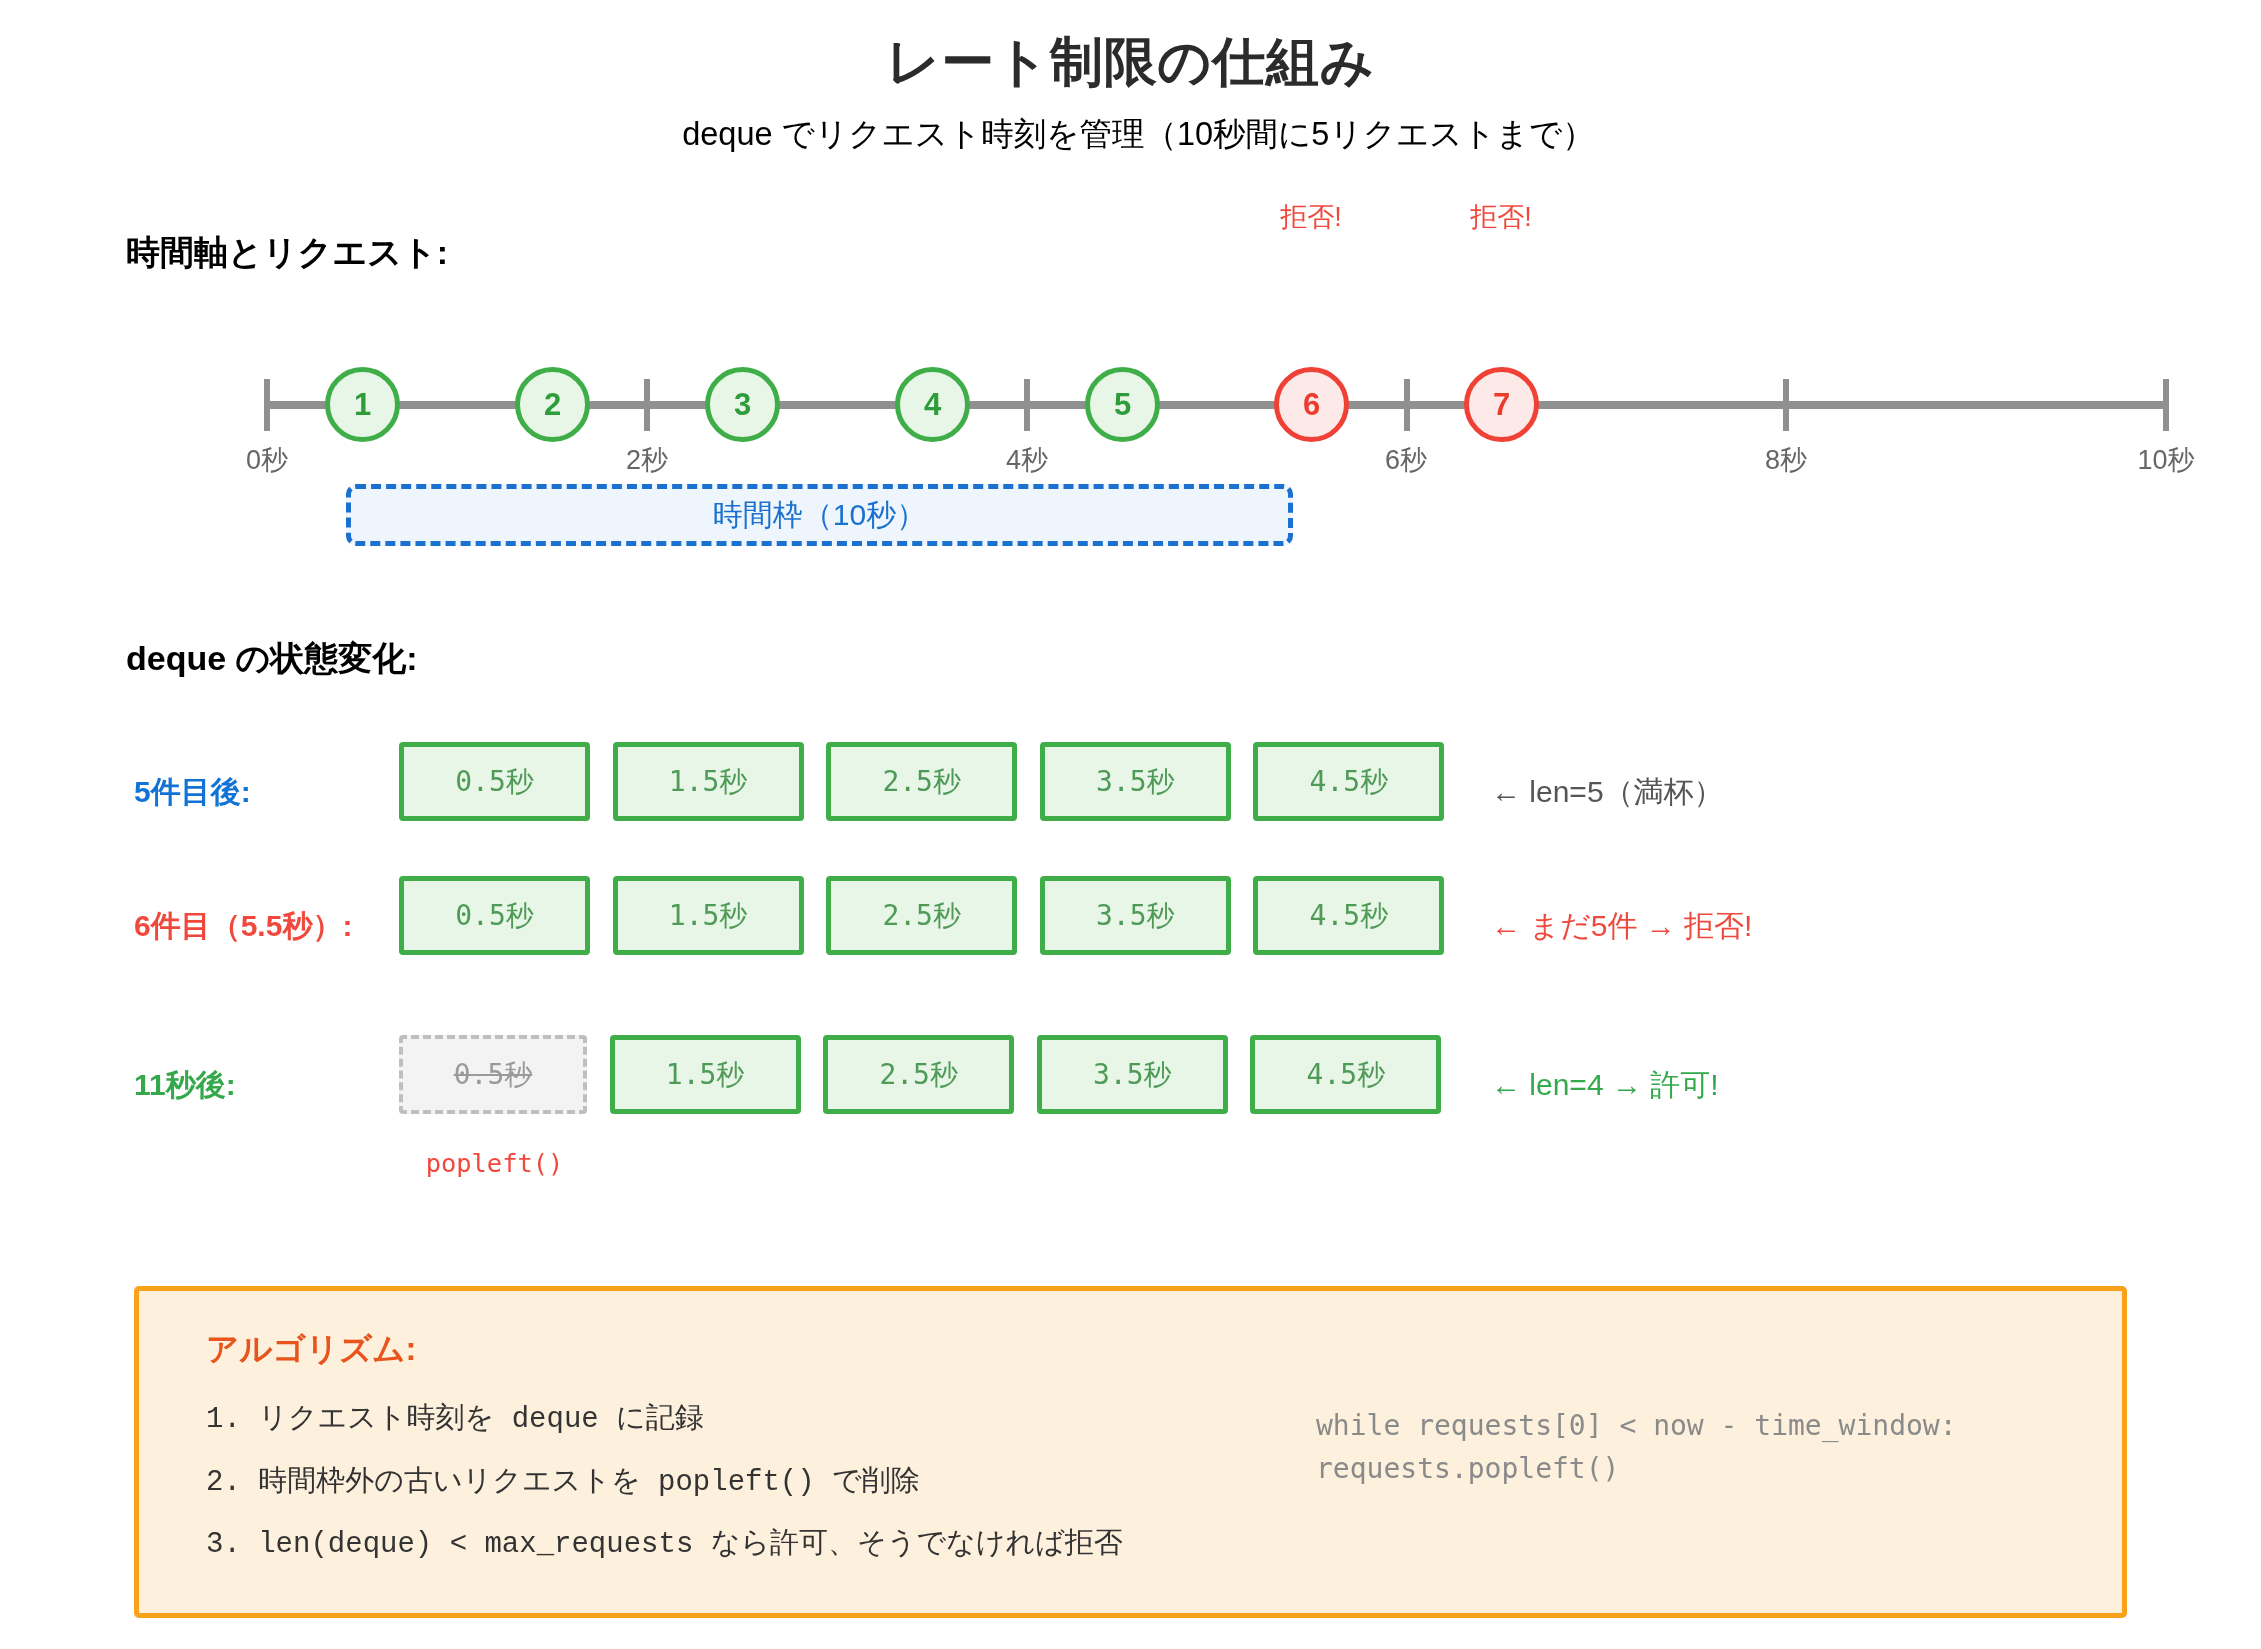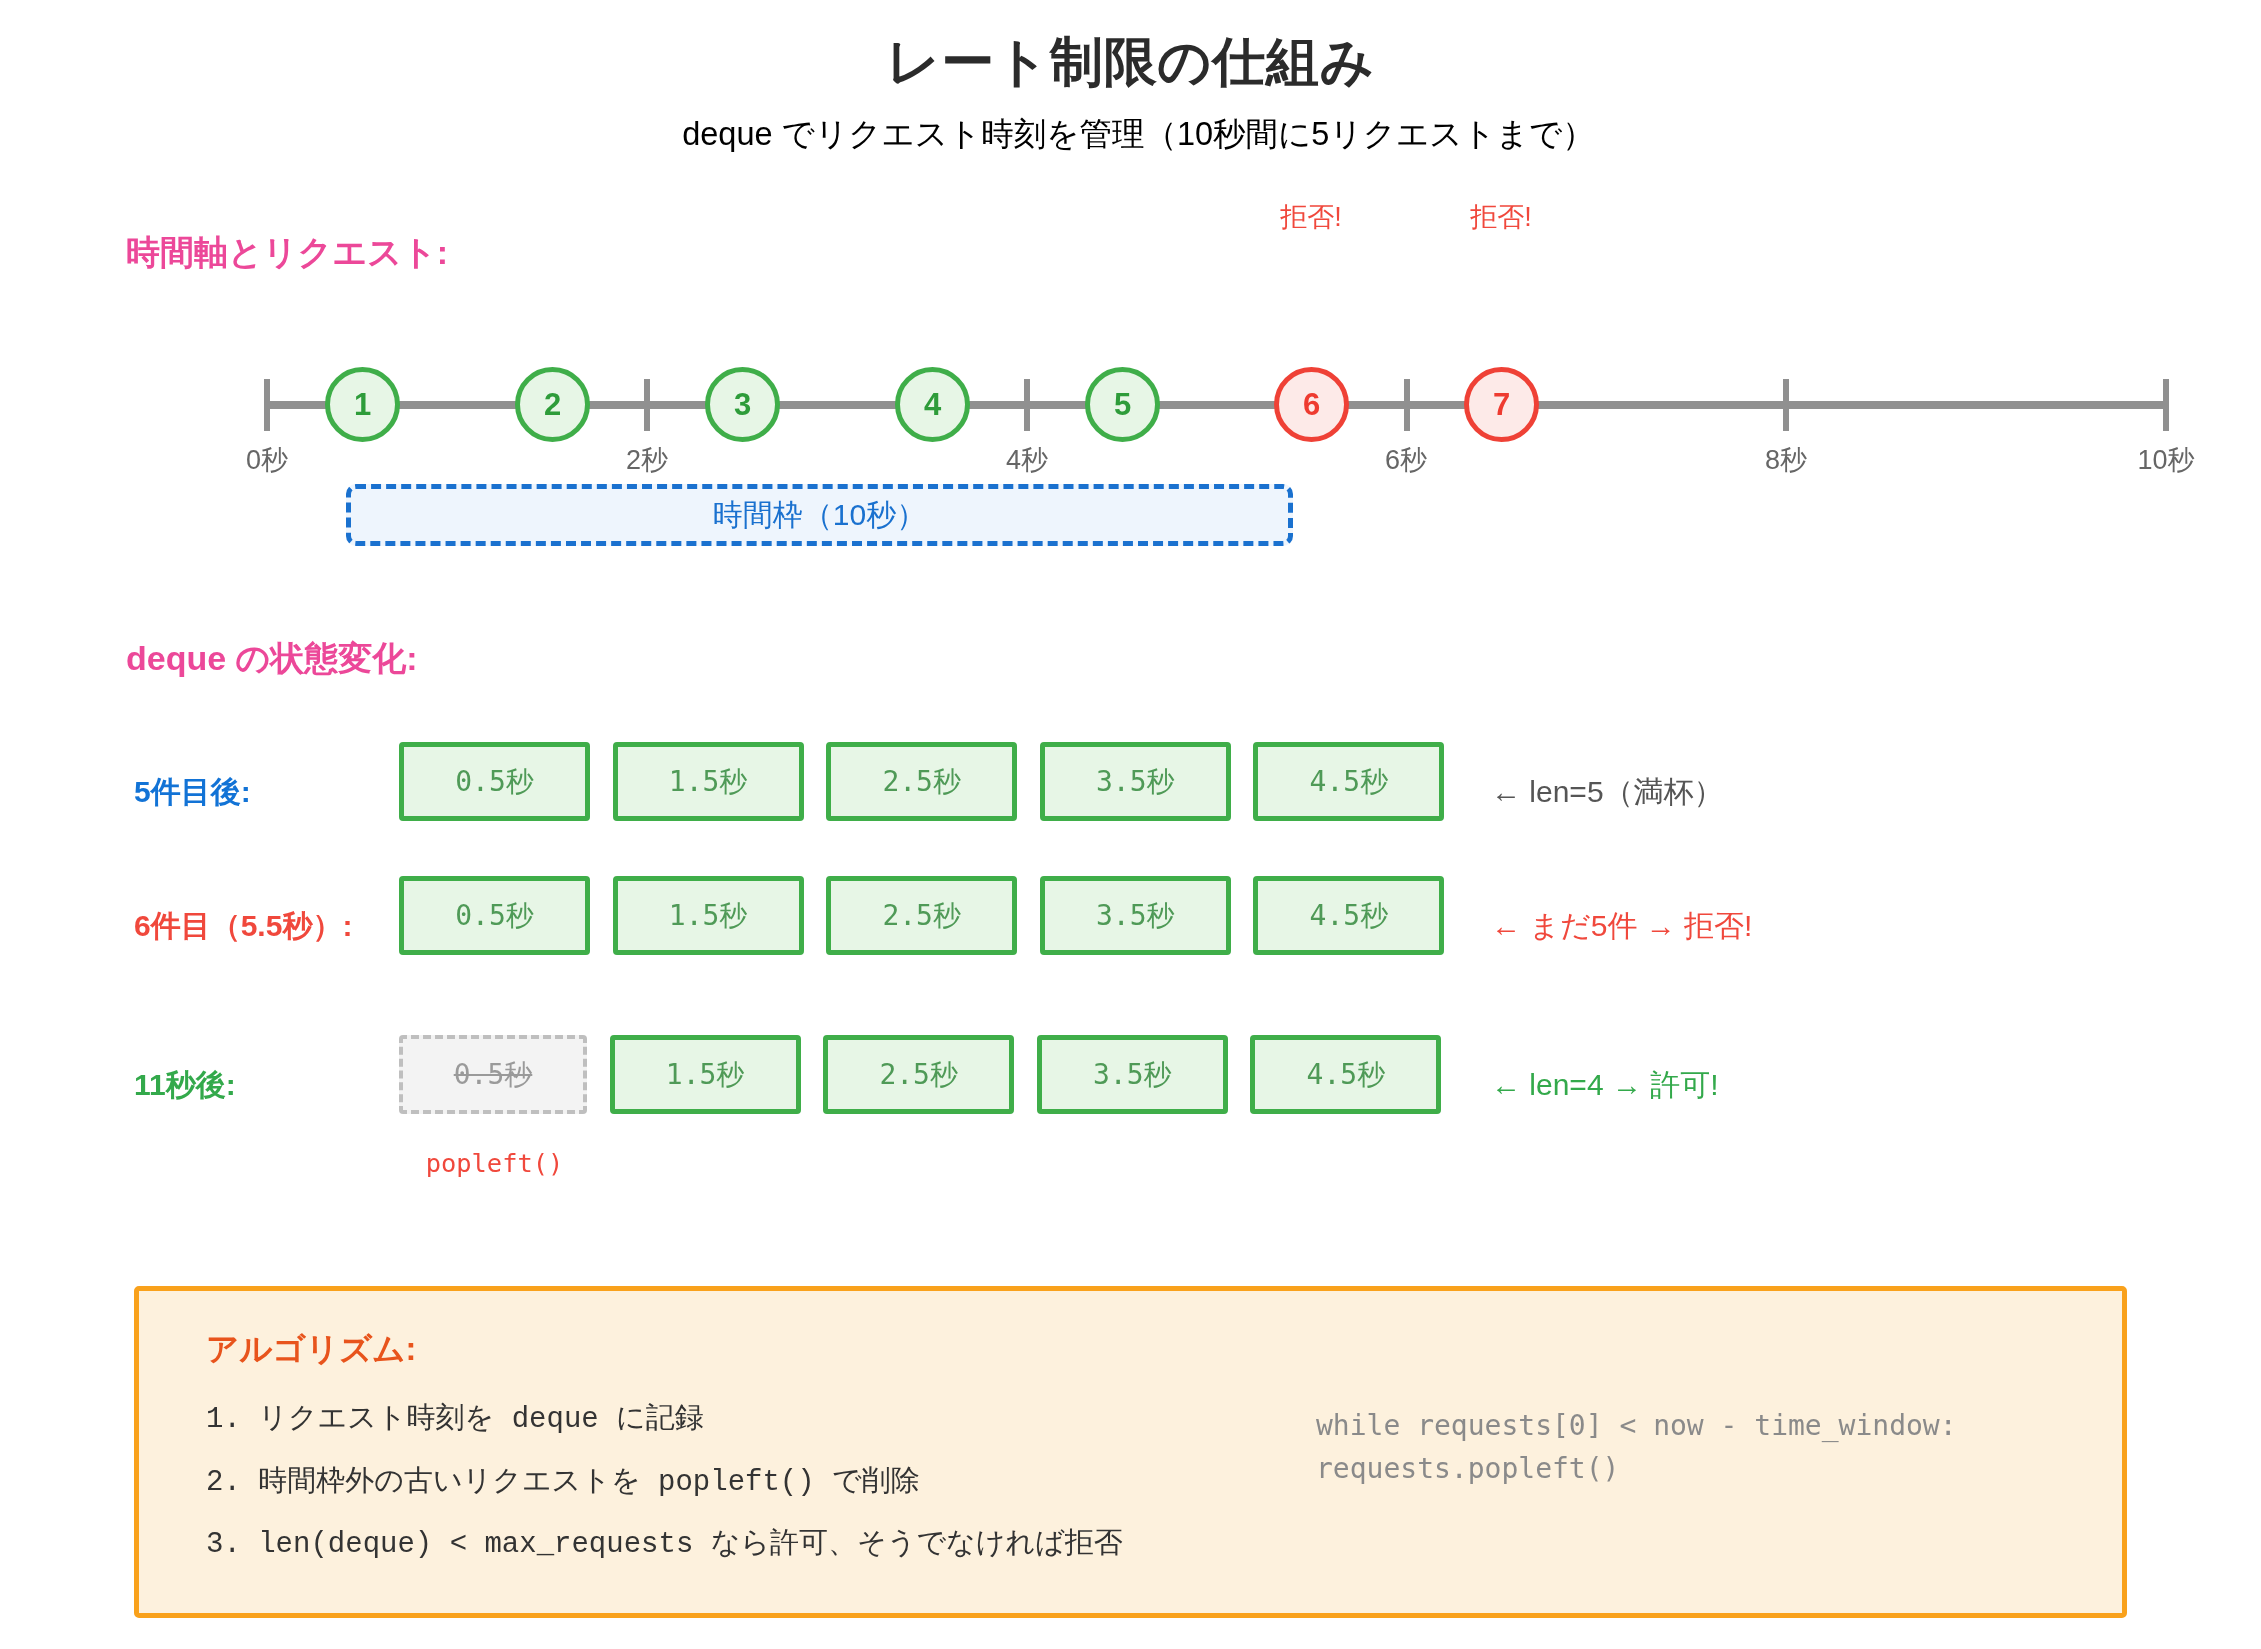--- a/index.html
+++ b/index.html
@@ -18,21 +18,21 @@
     position:absolute;left:0;top:27px;width:2261px;text-align:center;
     font-size:53px;font-weight:bold;color:#2b2b2b;letter-spacing:0.7px;
   }
   .subtitle{
     position:absolute;left:0;top:113px;width:2261px;text-align:center;
     font-size:32.5px;color:#000000;padding-left:8px;
   }
 
   
   .sec-head{
-    position:absolute;font-size:34px;font-weight:bold;color:#ec4899;
+    position:absolute;font-size:34px;font-weight:bold;color:#000000;
   }
   #sec-timeline{left:126px;top:230px;}
   #sec-deque{left:126px;top:636px;}
 
   
   .tl-wrap{position:absolute;left:0;top:0;width:2261px;height:509px;}
   .tl-axis{
     position:absolute;left:267px;top:401px;width:1899px;height:7.8px;
     background:#909090;border-radius:1.4px;
   }

